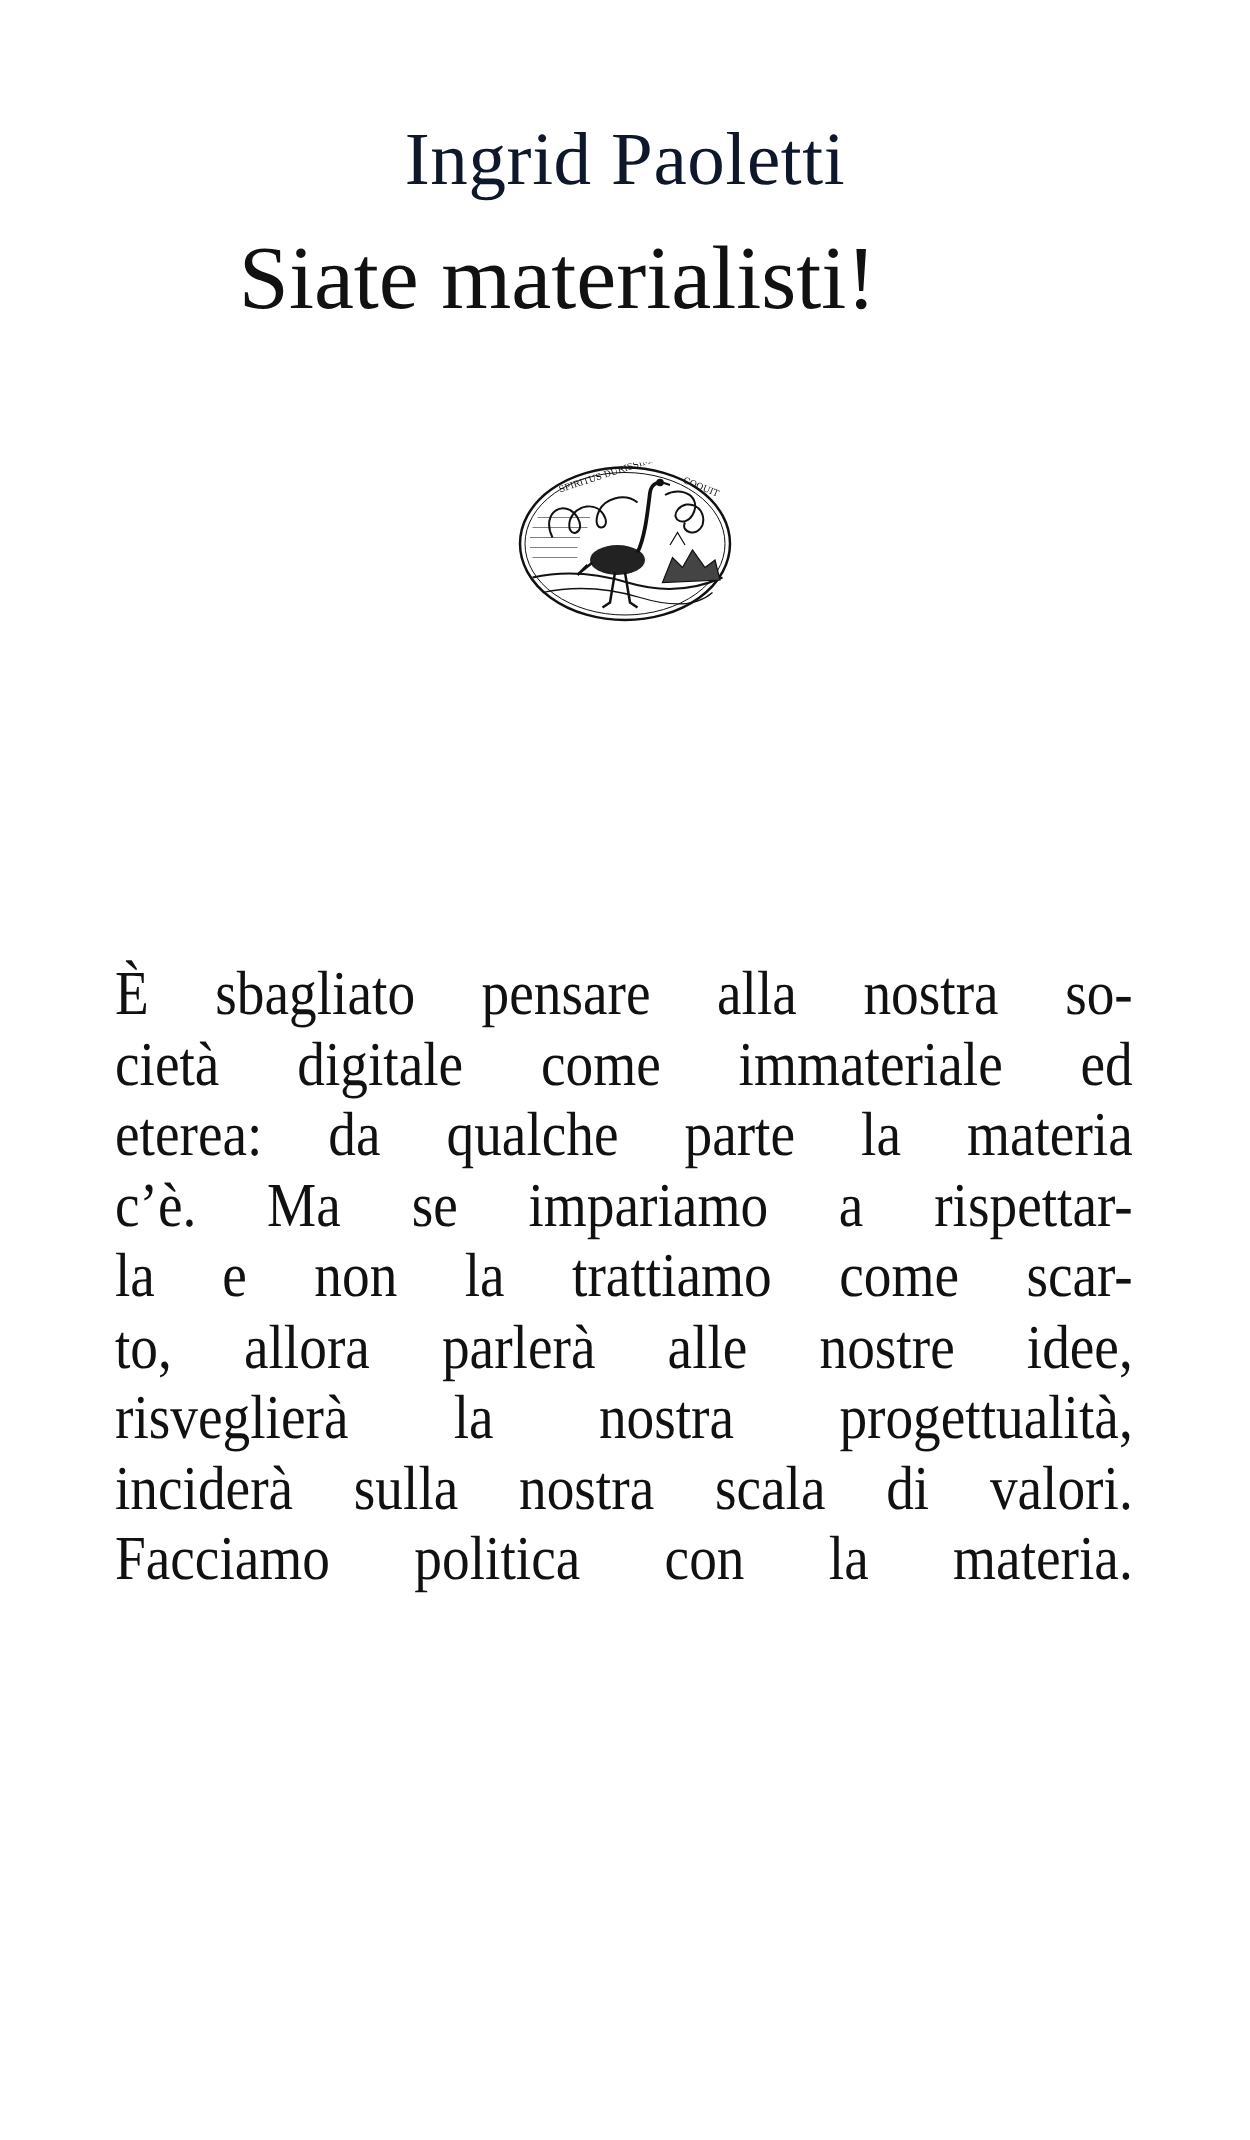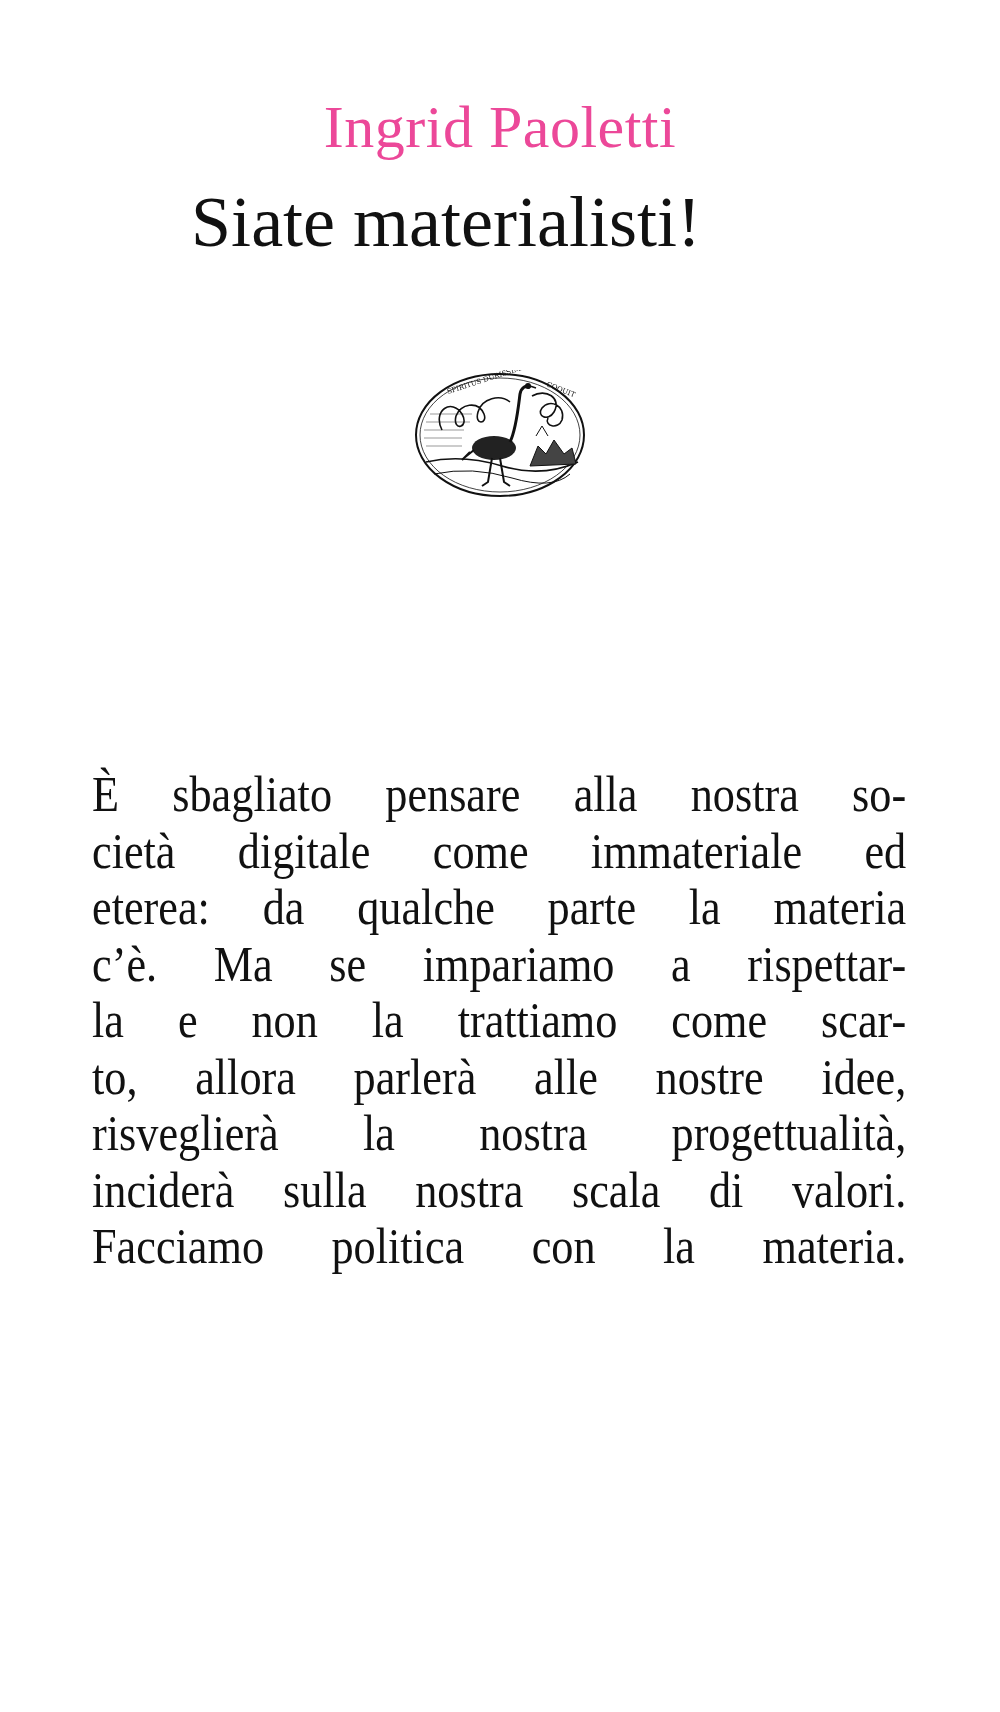--- a/index.html
+++ b/index.html
@@ -1,19 +1,19 @@
 <!DOCTYPE html>
 <html><head>
   <meta charset="utf-8">
   <style>
     html, body { margin: 0; padding: 0; background: #ffffff; }
     body { width: 1000px; height: 1712px; position: relative; overflow: hidden; }
     .author {
       position: absolute; left: 0; width: 1000px; top: 92px;
-      text-align: center; color: #ec4899;
+      text-align: center; color: #0f172a;
       font-family: "Liberation Serif", "DejaVu Serif", serif;
       font-size: 60px; line-height: 70px; letter-spacing: 0.5px;
     }
     .title {
       position: absolute; left: 0; width: 892px; top: 180px;
       text-align: center; color: #111111;
       font-family: "Liberation Serif", "DejaVu Serif", serif;
       font-size: 72px; line-height: 84px;
     }
     .emblem {

